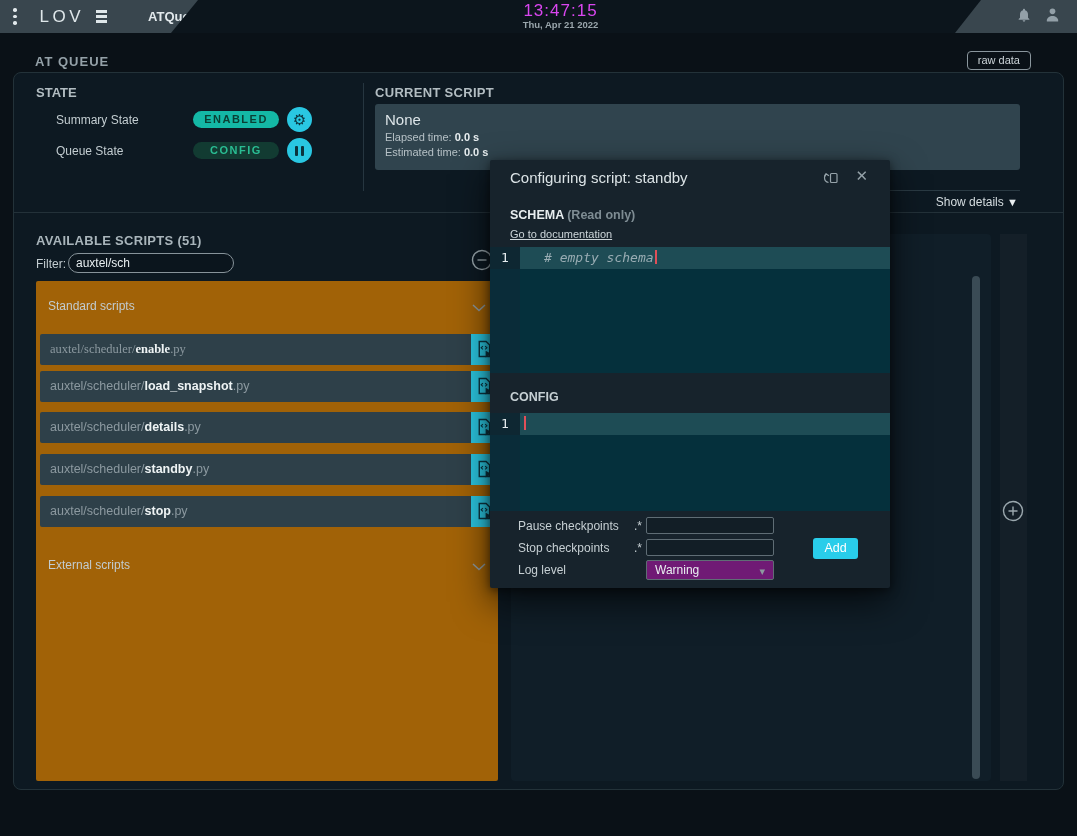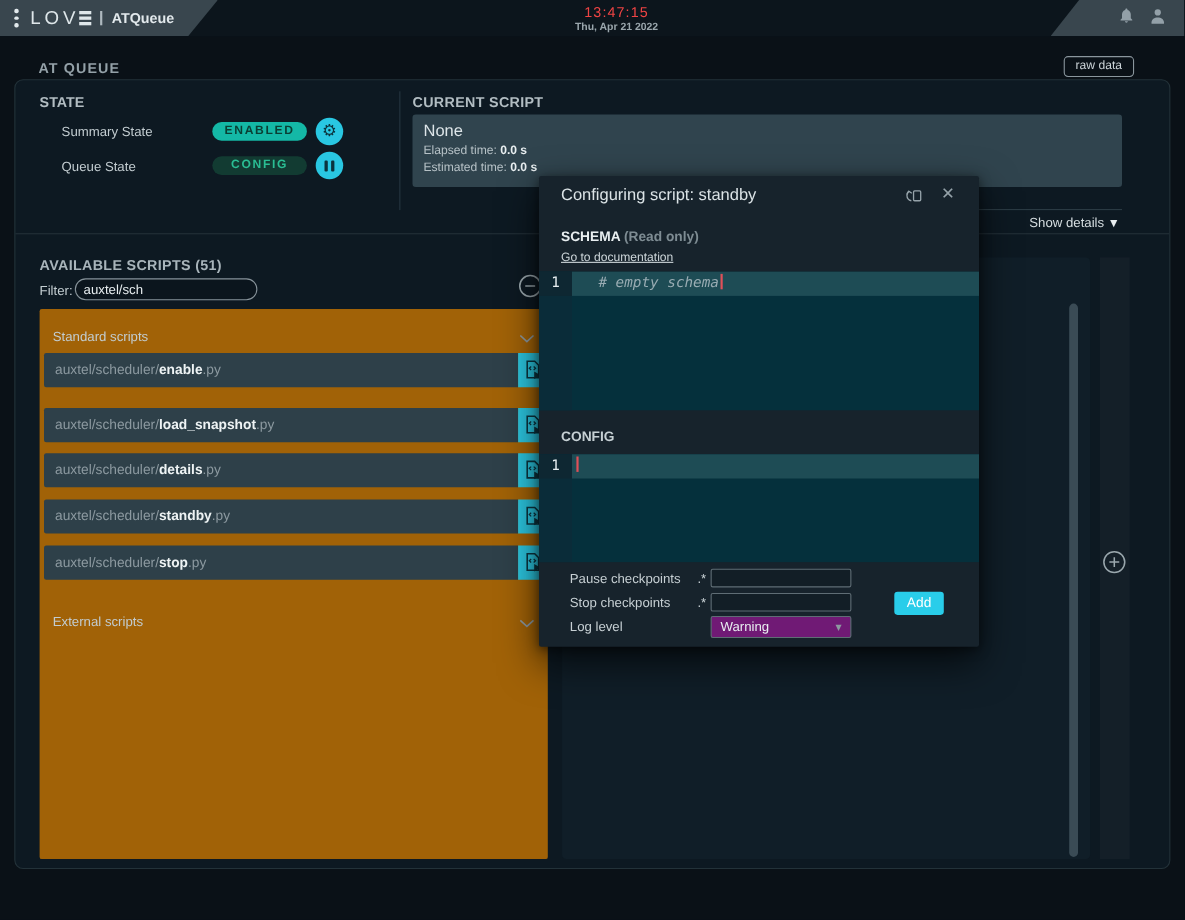--- a/index.html
+++ b/index.html
@@ -3,33 +3,33 @@
 <meta charset="utf-8">
 <style>
   * { margin:0; padding:0; box-sizing:border-box; }
   body { background:#070d13; font-family:"Liberation Sans", sans-serif; }
   .screen { position:relative; width:1077px; height:836px; background:#0a1117; overflow:hidden; }
 
   
   .topbar { position:absolute; left:0; top:0; width:100%; height:33px; background:#0c151c; }
   .tb-left { position:absolute; left:0; top:0; height:33px; width:198px; background:#39464e;
              clip-path:polygon(0 0,100% 0,calc(100% - 27px) 100%,0 100%);
-             display:flex; align-items:center; }
+             display:flex; align-items:center;gap:12px; }
   .menu-dots { display:flex; flex-direction:column; gap:3px; margin:0 11px 0 13px; cursor:pointer; }
   .menu-dots i { width:3.5px; height:3.5px; border-radius:50%; background:#e2e9ec; }
   .brand { font-size:17px; letter-spacing:3.5px; color:#dfe7ea; font-weight:400; }
   .brand-e { display:inline-flex; flex-direction:column; gap:2.5px; margin-left:0; }
   .brand-e i { width:11px; height:2.5px; background:#dfe7ea; }
   .brand-sep { width:1.5px; height:13px; background:#aeb9bf; margin:0 9px 0 8px; }
   .page-name { font-size:13px; font-weight:bold; color:#e2e9ec; }
   .tb-right { position:absolute; right:0; top:0; height:33px; width:122px; background:#39464e;
               clip-path:polygon(26px 0,100% 0,100% 100%,0 100%);
               display:flex; align-items:center; justify-content:flex-end; gap:12px; padding-right:16px; }
   .clock { position:absolute; left:50%; top:2px; transform:translateX(calc(-50% + 22px)); text-align:center; }
-  .clock-time { font-size:13px; color:#ef4444; letter-spacing:1px; line-height:17px; }
+  .clock-time { font-size:17px; color:#d946ef; letter-spacing:1px; line-height:17px; }
   .clock-date { font-size:9.5px; font-weight:bold; color:#9aa6ac; line-height:11px; }
 
   
   .panel-heading { position:absolute; left:35px; top:54px; font-size:13px; font-weight:bold;
                    letter-spacing:1px; color:#94a1a8; }
   .raw-data { position:absolute; right:46px; top:51px; height:19px; padding:0 10px;
               border:1px solid #8a969d; border-radius:4px; background:transparent;
               color:#ccd4d8; font-size:11px; line-height:17px; cursor:pointer; }
 
   
@@ -203,21 +203,21 @@
     <div class="scripts-panel">
       <div class="group-header" style="top:18px;">
         <span>Standard scripts</span>
         <span class="chev">
           <svg viewBox="0 0 14 8" width="14" height="8">
               <path d="M1 1l6 5.5L13 1" fill="none" stroke="#8b98a0" stroke-width="1.5"></path>
             </svg>
         </span>
       </div>
 
-      <div class="script-row" style="top:40px;">
+      <div class="script-row" style="top:53px;font-family:Liberation Serif, serif;">
         <div class="txt"><span>auxtel/scheduler/</span><b>enable</b><span>.py</span></div>
         <div class="launch-btn">
           <svg viewBox="0 0 20 20" width="19" height="19">
               <path d="M4.5 1.5h7.2l3.8 3.8v12H4.5z" fill="none" stroke="#0c3642" stroke-width="1.5"></path>
               <path d="M8.3 6.5L6.5 8.2l1.8 1.7M10.7 6.5l1.8 1.7-1.8 1.7" fill="none" stroke="#0c3642" stroke-width="1.2"></path>
               <path d="M11.2 11.2l6.3 3.6-6.3 3.7z" fill="#0c3642"></path>
             </svg>
         </div>
       </div>
       <div class="script-row" style="top:90px;">

